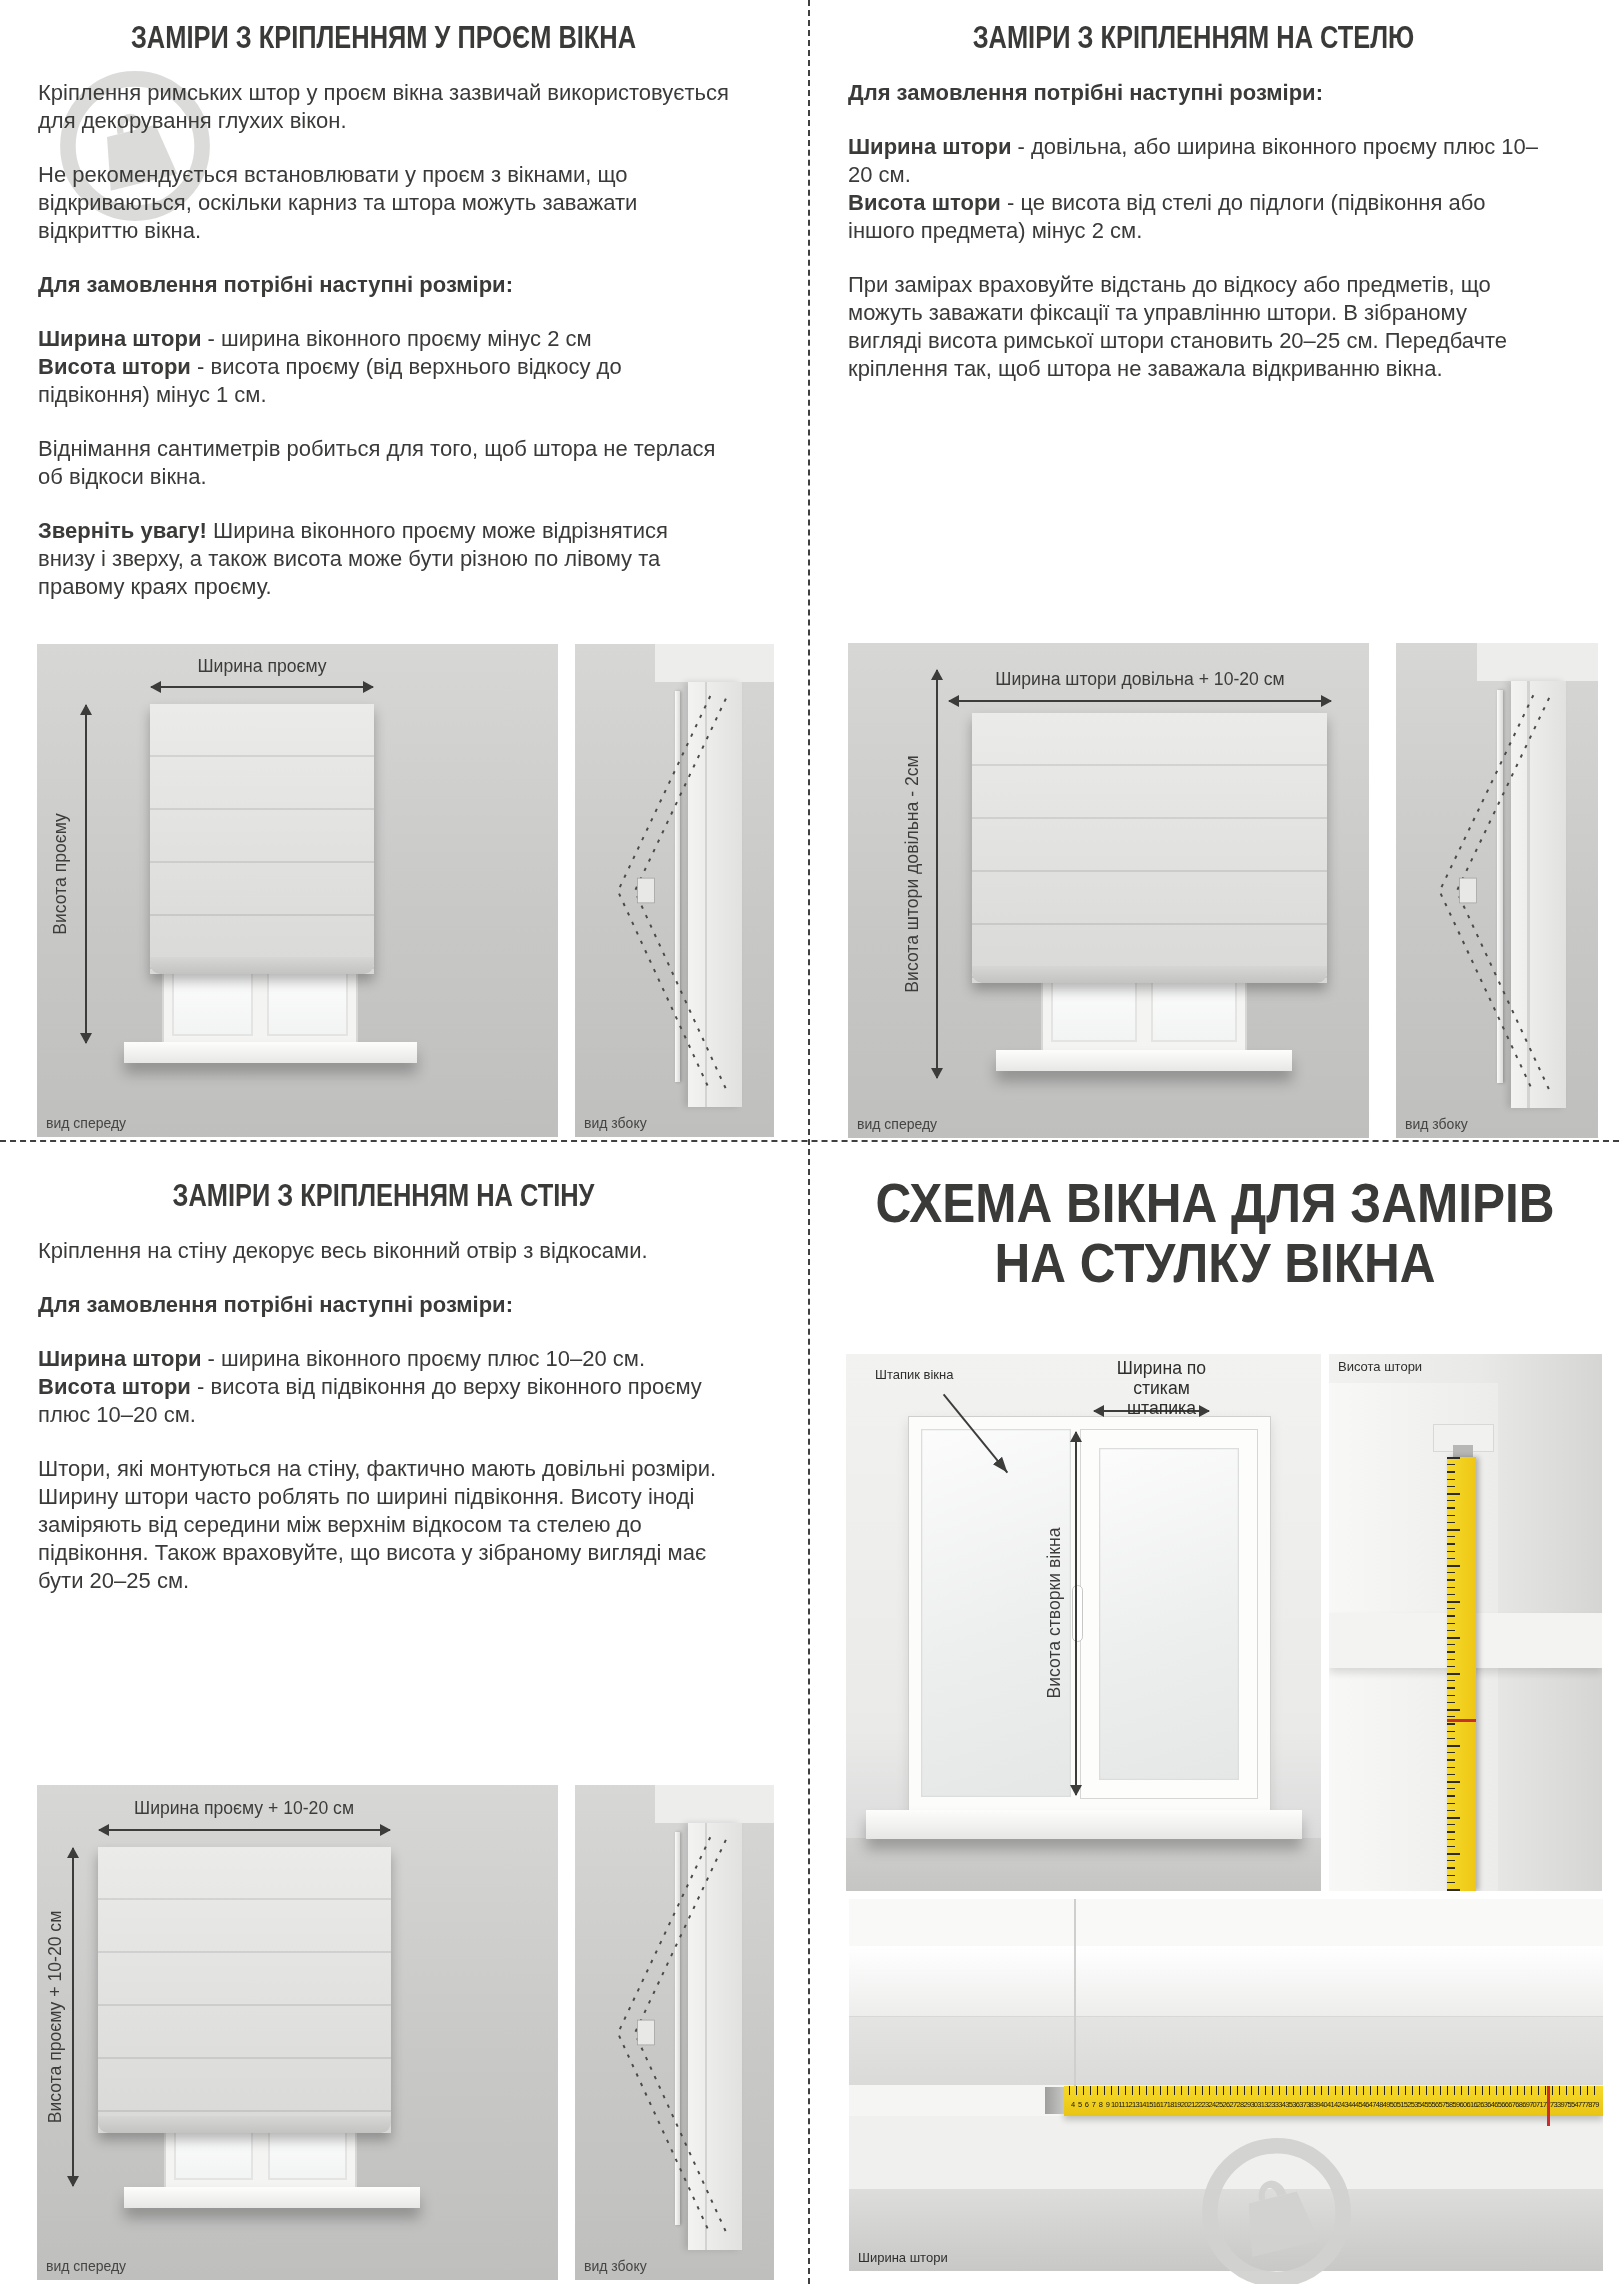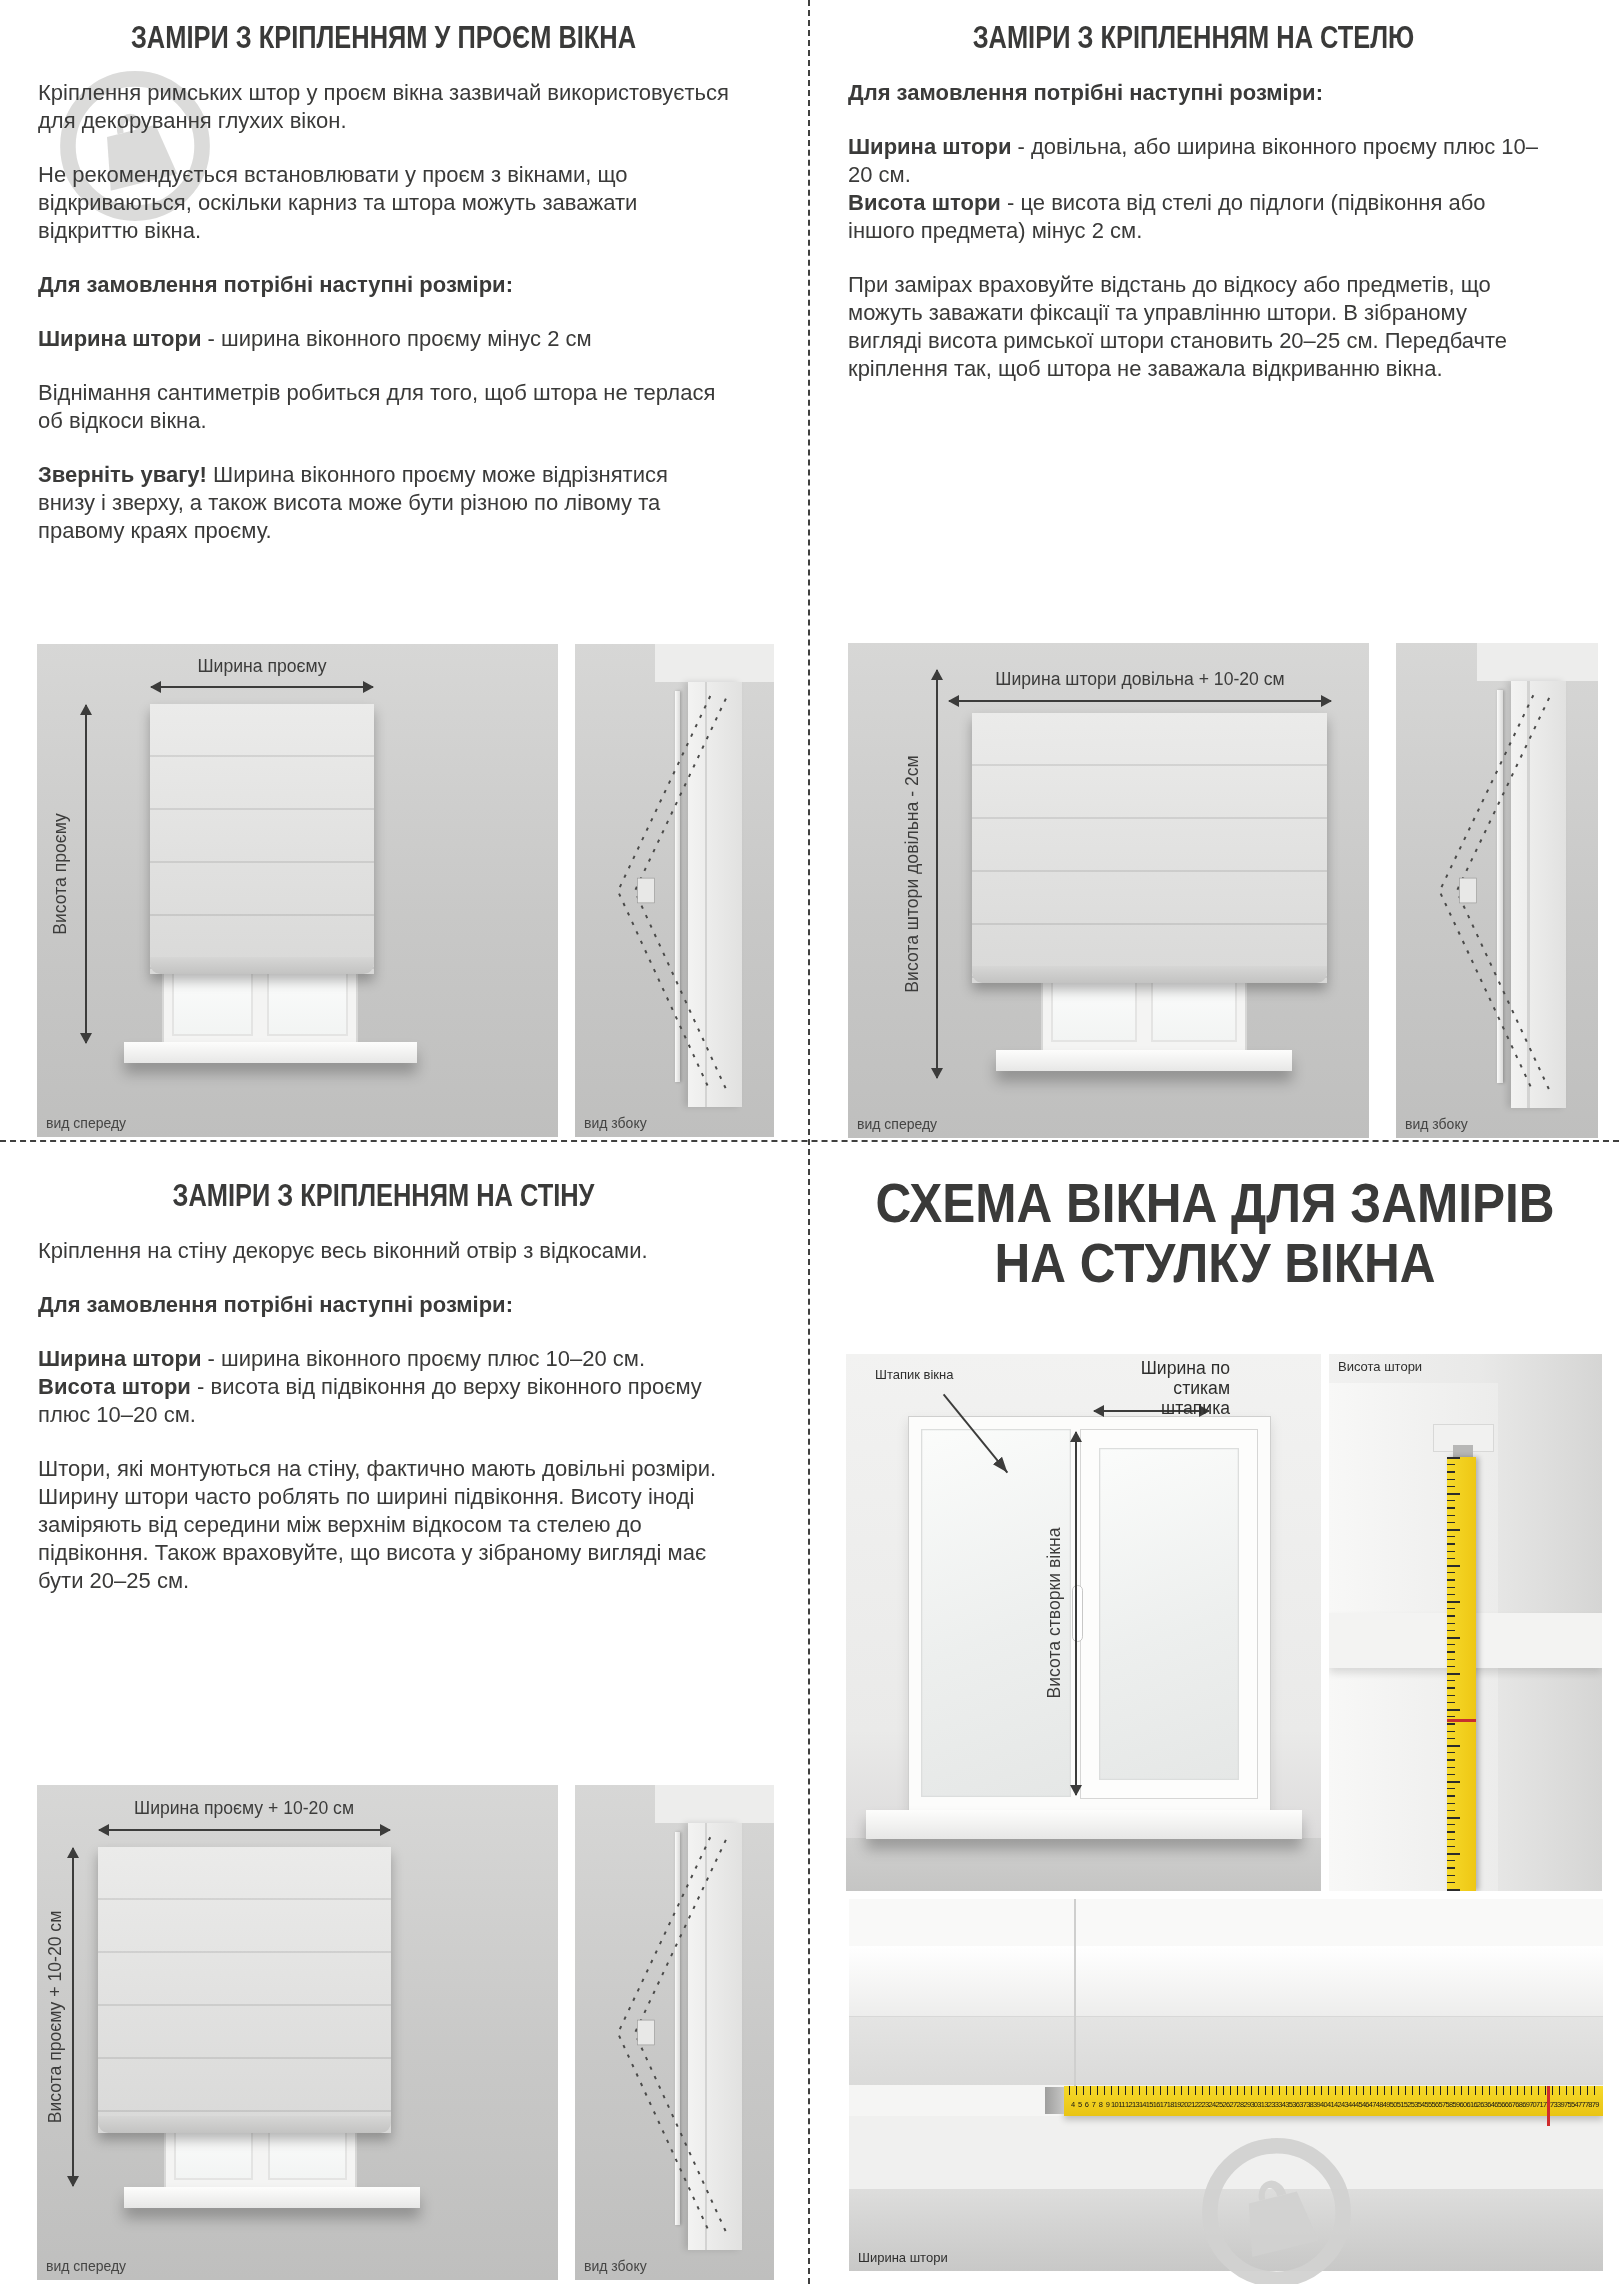--- a/index.html
+++ b/index.html
@@ -63,21 +63,21 @@
   .big-title{font-size:55px;line-height:60px;font-weight:700;text-align:center;margin:0;transform:scaleX(.9);white-space:nowrap;}
   .photo{position:absolute;overflow:hidden;}
   .plabel{position:absolute;font-size:13px;color:#2e2e2d;z-index:6;white-space:nowrap;}
   .lp{background:linear-gradient(180deg,#f2f2f1 0%,#eaeae9 70%,#dedddd 88%,#d2d2d1 100%);}
   .winframe{position:absolute;background:#fcfcfb;border:1.3px solid #cfcfce;box-shadow:0 5.2px 11.7px rgba(0,0,0,.10);z-index:2;}
   .glass{position:absolute;background:linear-gradient(160deg,#fbfcfb 0%,#edefee 55%,#e5e7e6 100%);box-shadow:inset 0 0 0 1.3px #dcdedd;}
   .sashframe{position:absolute;background:#fdfdfc;border:1.3px solid #d6d6d5;}
   .handle{position:absolute;background:#ffffff;border:1.3px solid #c8c8c7;border-radius:5.2px;z-index:3;}
   .lp-below{position:absolute;left:0;top:484px;width:100%;height:53px;background:linear-gradient(180deg,#cfcfce,#c5c5c4);z-index:1;}
   .bead-svg{position:absolute;left:0;top:0;width:100%;height:100%;z-index:5;pointer-events:none;}
-  .bw-label{position:absolute;left:247px;top:3.9px;width:137px;text-align:right;font-size:17.6px;line-height:20px;z-index:6;color:#2e2e2d;}
+  .bw-label{position:absolute;left:247px;top:3.9px;width:137px;text-align:center;font-size:17.6px;line-height:20px;z-index:6;color:#2e2e2d;}
 
   .rp{background:linear-gradient(90deg,#f1f1f0 0%,#e9e9e8 55%,#d5d5d4 100%);}
   .rp-frame{position:absolute;left:0;top:29px;width:62%;bottom:0;background:linear-gradient(90deg,#f8f8f7,#ececeb);z-index:1;}
   .rp-band{position:absolute;left:0;top:259px;width:100%;height:55px;background:#f3f3f2;box-shadow:0 5.2px 7.8px rgba(0,0,0,.12);z-index:2;}
   .rp-bracket{position:absolute;left:104px;top:70px;width:59px;height:26px;background:#f1f1f0;border:0.7px solid #d8d8d7;z-index:3;}
   .rp-clip{position:absolute;left:124px;top:91px;width:19.5px;height:14.3px;background:#b7b7b6;z-index:4;}
   .vtape{position:absolute;left:118px;top:103px;width:29px;bottom:0;
          background:linear-gradient(90deg,#f6d92a,#eec714);box-shadow:2.6px 0 5.2px rgba(0,0,0,.25);z-index:5;}
   .vtape::before{content:"";position:absolute;left:0;top:0;bottom:0;width:7.8px;
          background:repeating-linear-gradient(180deg,#2c2c2b 0 1.3px,transparent 1.3px 7.2px);}
@@ -118,20 +118,21 @@
         <path d="M41 40 a9 11 0 0 1 18 0 l-6 0 a4 6.5 0 0 0 -8 0 Z"></path>
       </g>
     </svg>
     <div class="txt">
       <h2 class="sec-title">ЗАМІРИ З КРІПЛЕННЯМ У ПРОЄМ ВІКНА</h2>
       <p class="para">Кріплення римських штор у проєм вікна зазвичай використовується для декорування глухих вікон.</p>
       <p class="para">Не рекомендується встановлювати у проєм з вікнами, що відкриваються, оскільки карниз та штора можуть заважати відкриттю вікна.</p>
       <p class="para bold">Для замовлення потрібні наступні розміри:</p>
       <div class="spec">
         <div><b>Ширина штори</b><span> - ширина віконного проєму мінус 2 см</span></div>
+        <div><b>Висота штори</b><span> - висота проєму (від верхнього відкосу до підвіконня) мінус 1 см.</span></div>
       </div>
       <p class="para">Віднімання сантиметрів робиться для того, щоб штора не терлася об відкоси вікна.</p>
       <p class="para"><b>Зверніть увагу!</b><span> Ширина віконного проєму може відрізнятися внизу і зверху, а також висота може бути різною по лівому та правому краях проєму.</span></p>
     </div>
 
     <div class="fig" style="left:37px;top:644px;width:521px;height:493px">
       <span class="hlabel" style="left:225px;top:11.7px">Ширина проєму</span>
       <div class="arrow h" style="left:113px;top:36px;width:224px;height:13px">
           <div class="shaft"></div>
         </div>

